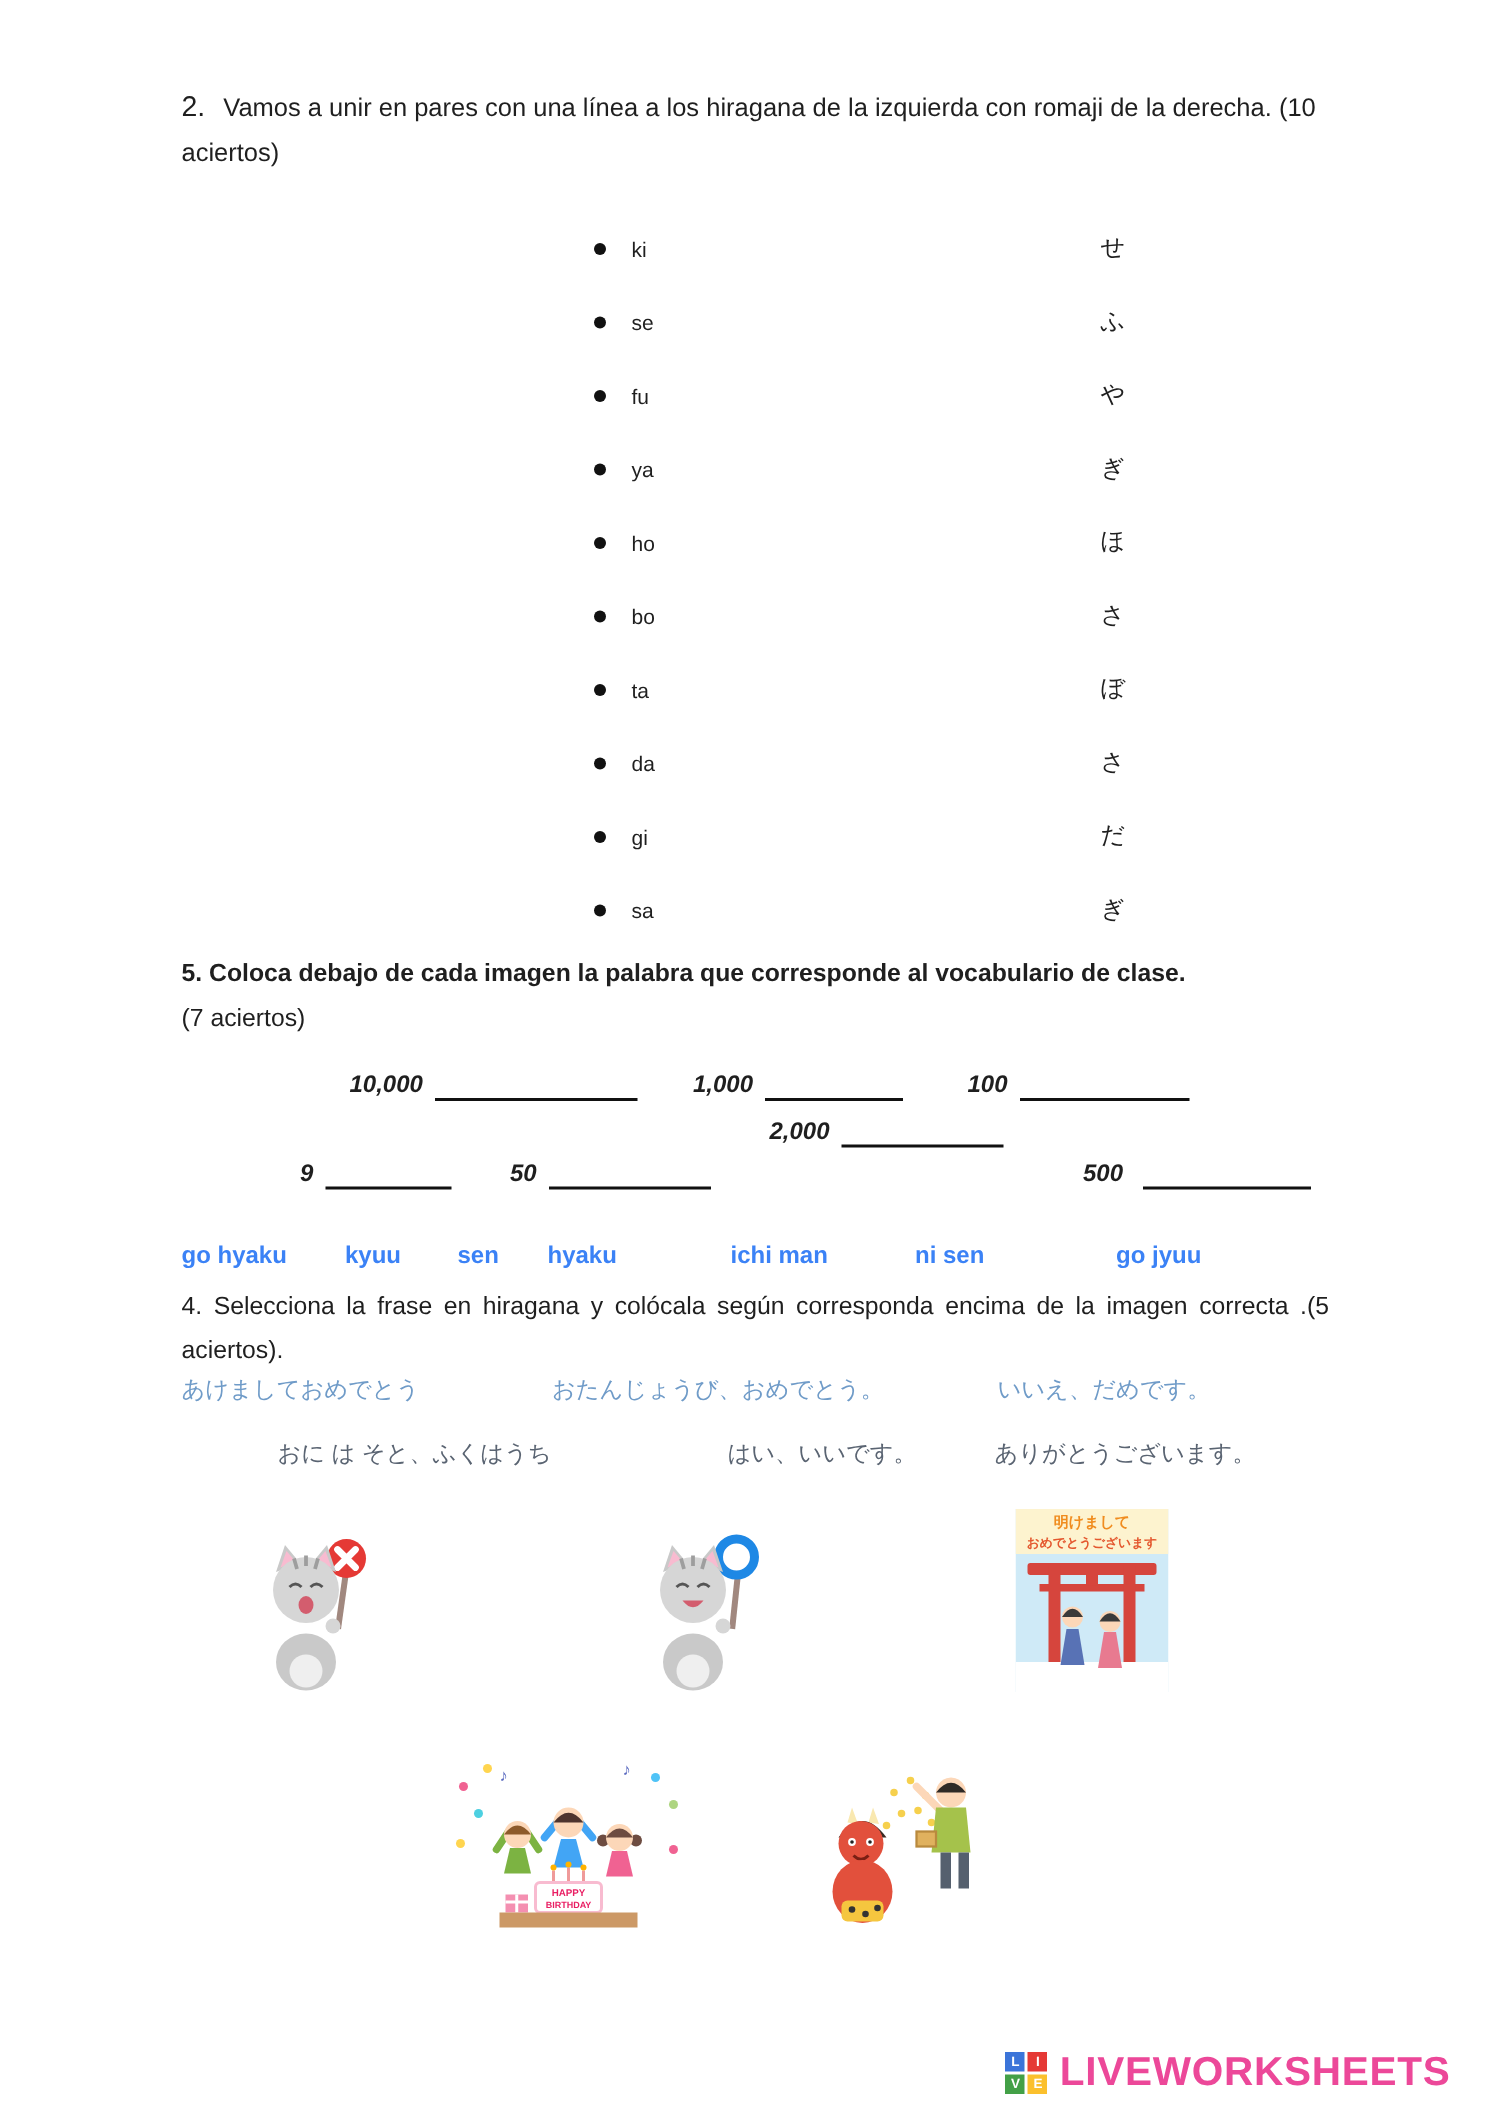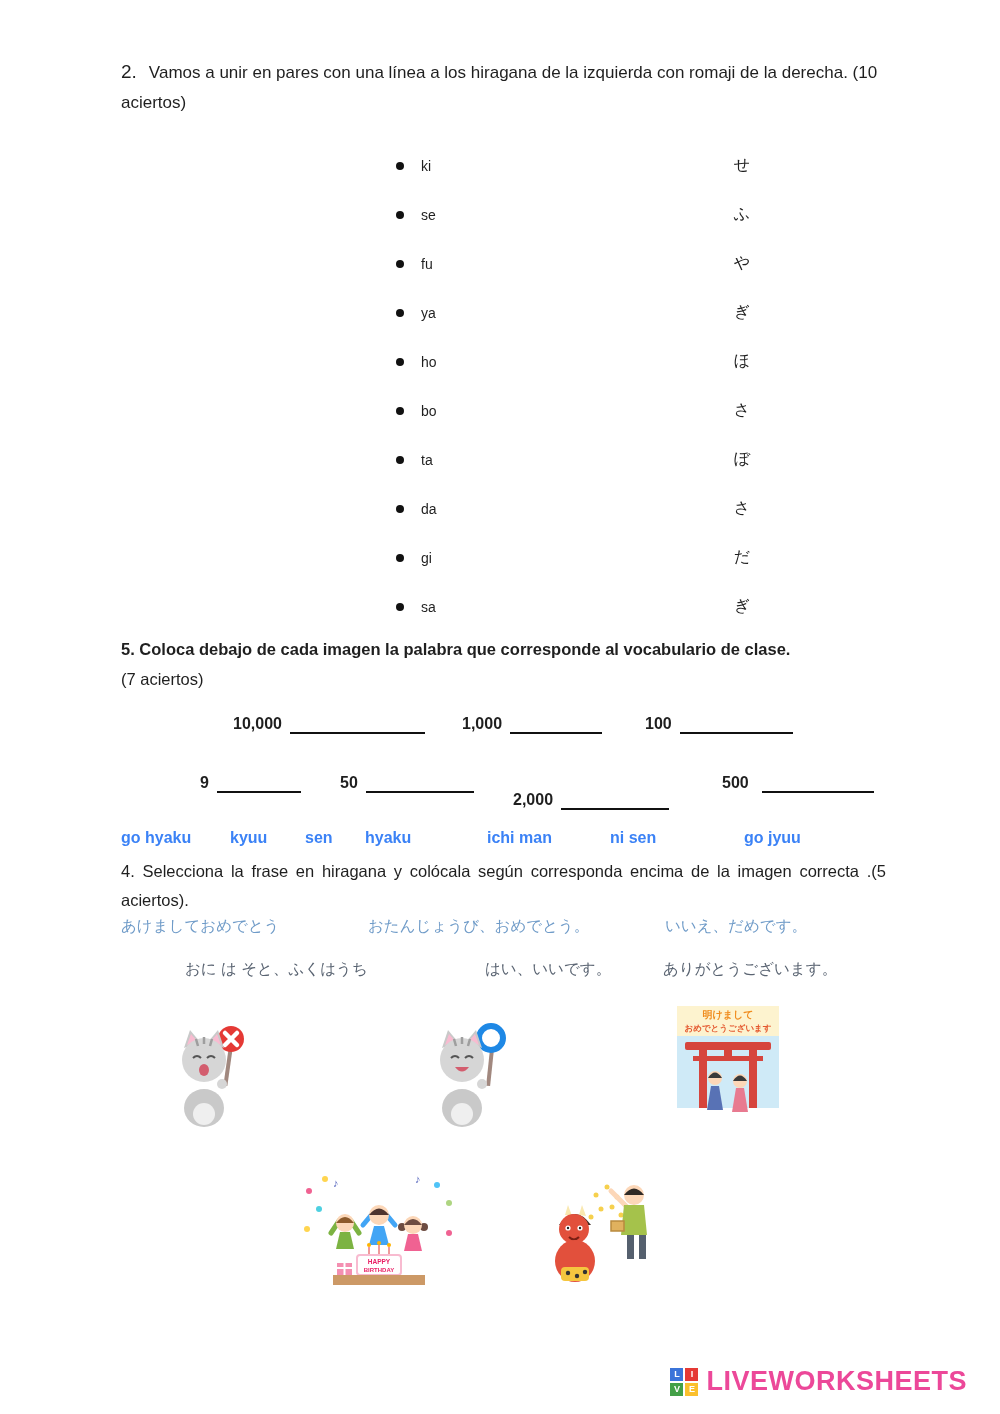--- a/index.html
+++ b/index.html
@@ -15,21 +15,21 @@
   .s2-num  { font-size:19px; margin-right:12px; }
   .pairs   { left:396px; top:141px; width:354px; }
   .pair-row { height:49px; display:flex; align-items:center; justify-content:space-between; }
   .pair-left { display:flex; align-items:center; gap:17px; font-size:14px; }
   .dot { width:8px; height:8px; border-radius:50%; background:#111; flex:0 0 auto; }
   .kana { font-size:16px; }
 
   
   .s5-line1 { left:121px; top:640px; font-size:16.5px;font-weight:bold; }
   .s5-line2 { left:121px; top:670px; font-size:16.5px; }
-  .num-group { position:absolute; display:flex; align-items:flex-end; }
+  .num-group { position:absolute; display:flex; align-items:flex-end;font-style:italic; }
   .num-label { font-weight:bold; font-size:16px; padding-bottom:1px; }
   .blank { border-bottom:2.5px solid #111; height:22px; margin-left:8px; }
   .wordbank { left:121px; top:817px; width:790px; height:24px; }
   .wb-word { position:absolute; top:12px; font-weight:bold; font-size:16px; color:#3b82f6; white-space:nowrap; }
 
   
   .s4-head { left:121px; top:857px; width:765px; font-size:16.5px; line-height:29px; text-align:justify; }
   .phrase-row { left:121px; width:820px; height:26px; }
   .phrase { position:absolute; top:0; font-size:15.5px; white-space:nowrap; cursor:pointer; }
   .ph-blue { color:#6f9bc8; }
@@ -146,21 +146,21 @@
   </div>
 
   <div class="num-group" style="left:200px; top:771px;">
     <span class="num-label">9</span>
     <span class="blank" style="width:84px;"></span>
   </div>
   <div class="num-group" style="left:340px; top:771px;">
     <span class="num-label">50</span>
     <span class="blank" style="width:108px;"></span>
   </div>
-  <div class="num-group" style="left:513px; top:788px;">
+  <div class="num-group" style="left:513px; top:743px;">
     <span class="num-label">2,000</span>
     <span class="blank" style="width:108px;"></span>
   </div>
   <div class="num-group" style="left:722px; top:771px;">
     <span class="num-label">500</span>
     <span class="blank" style="width:112px; margin-left:13px;"></span>
   </div>
 
   <div class="abs wordbank">
     <span class="wb-word" style="left:0px;">go hyaku</span>

